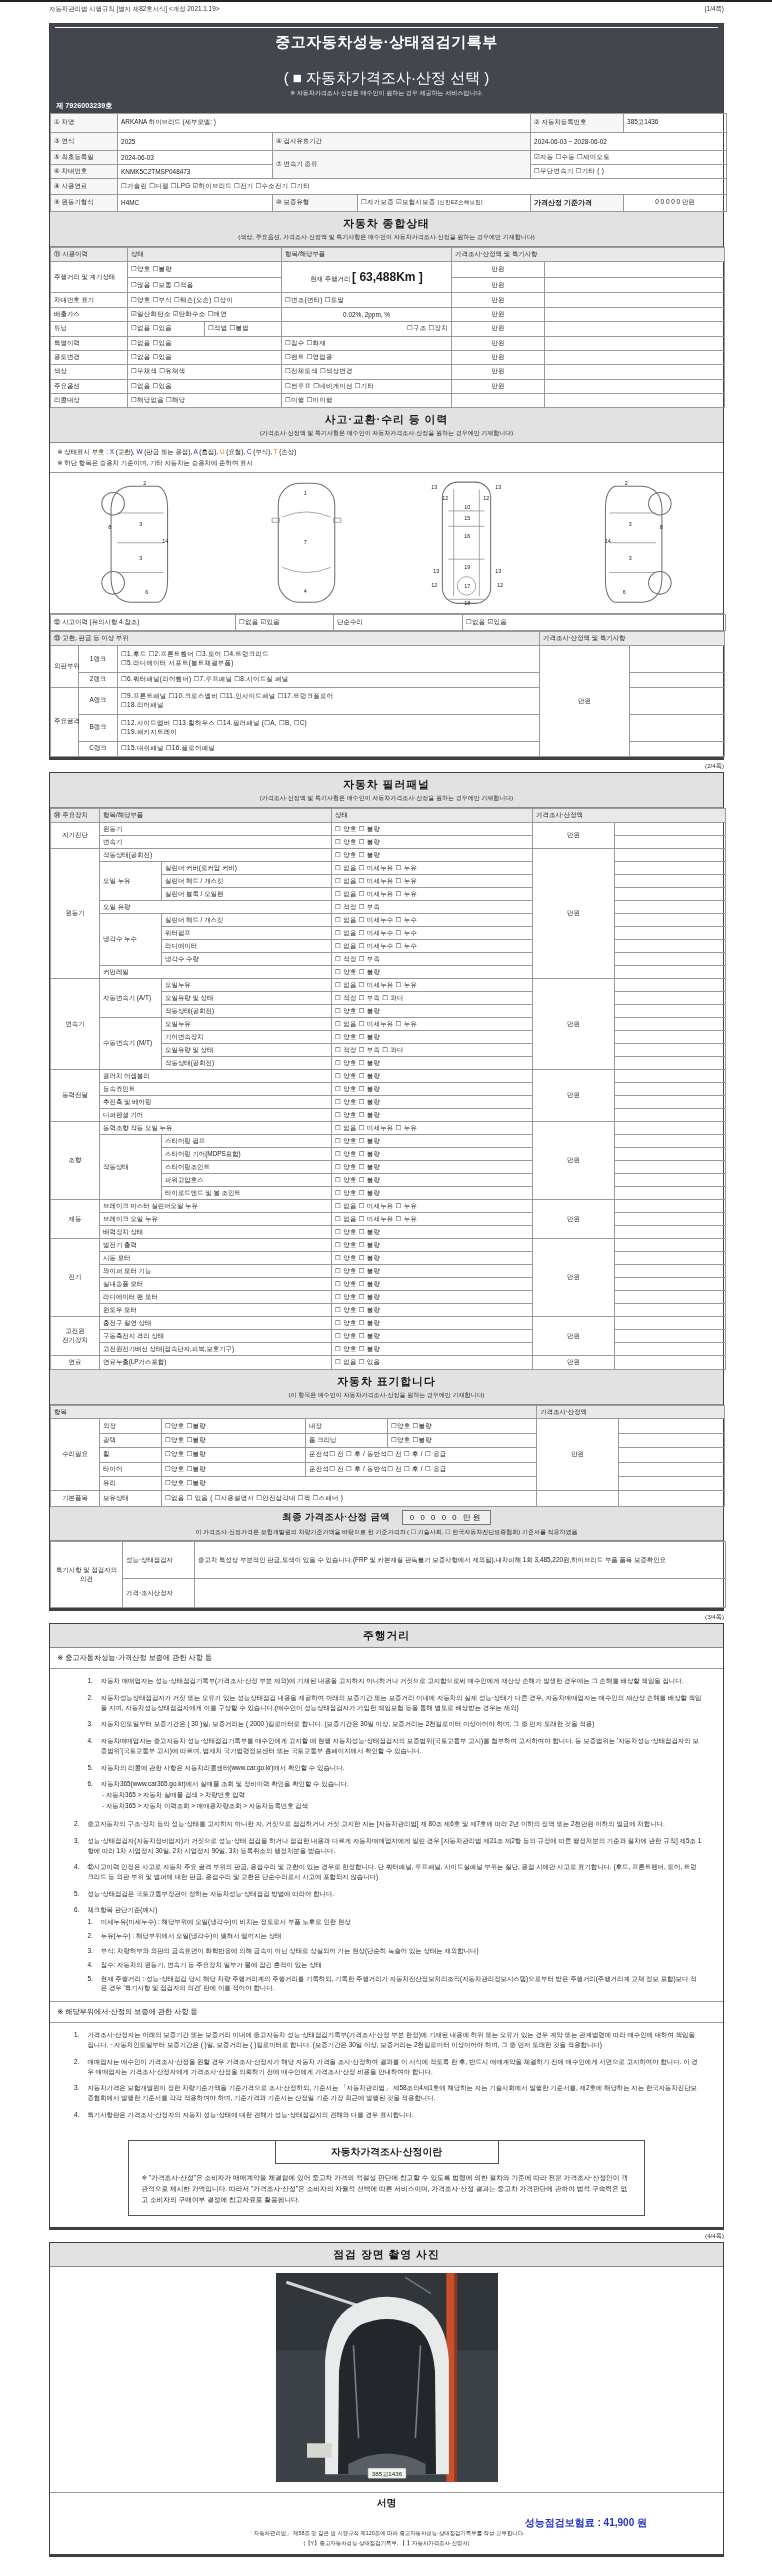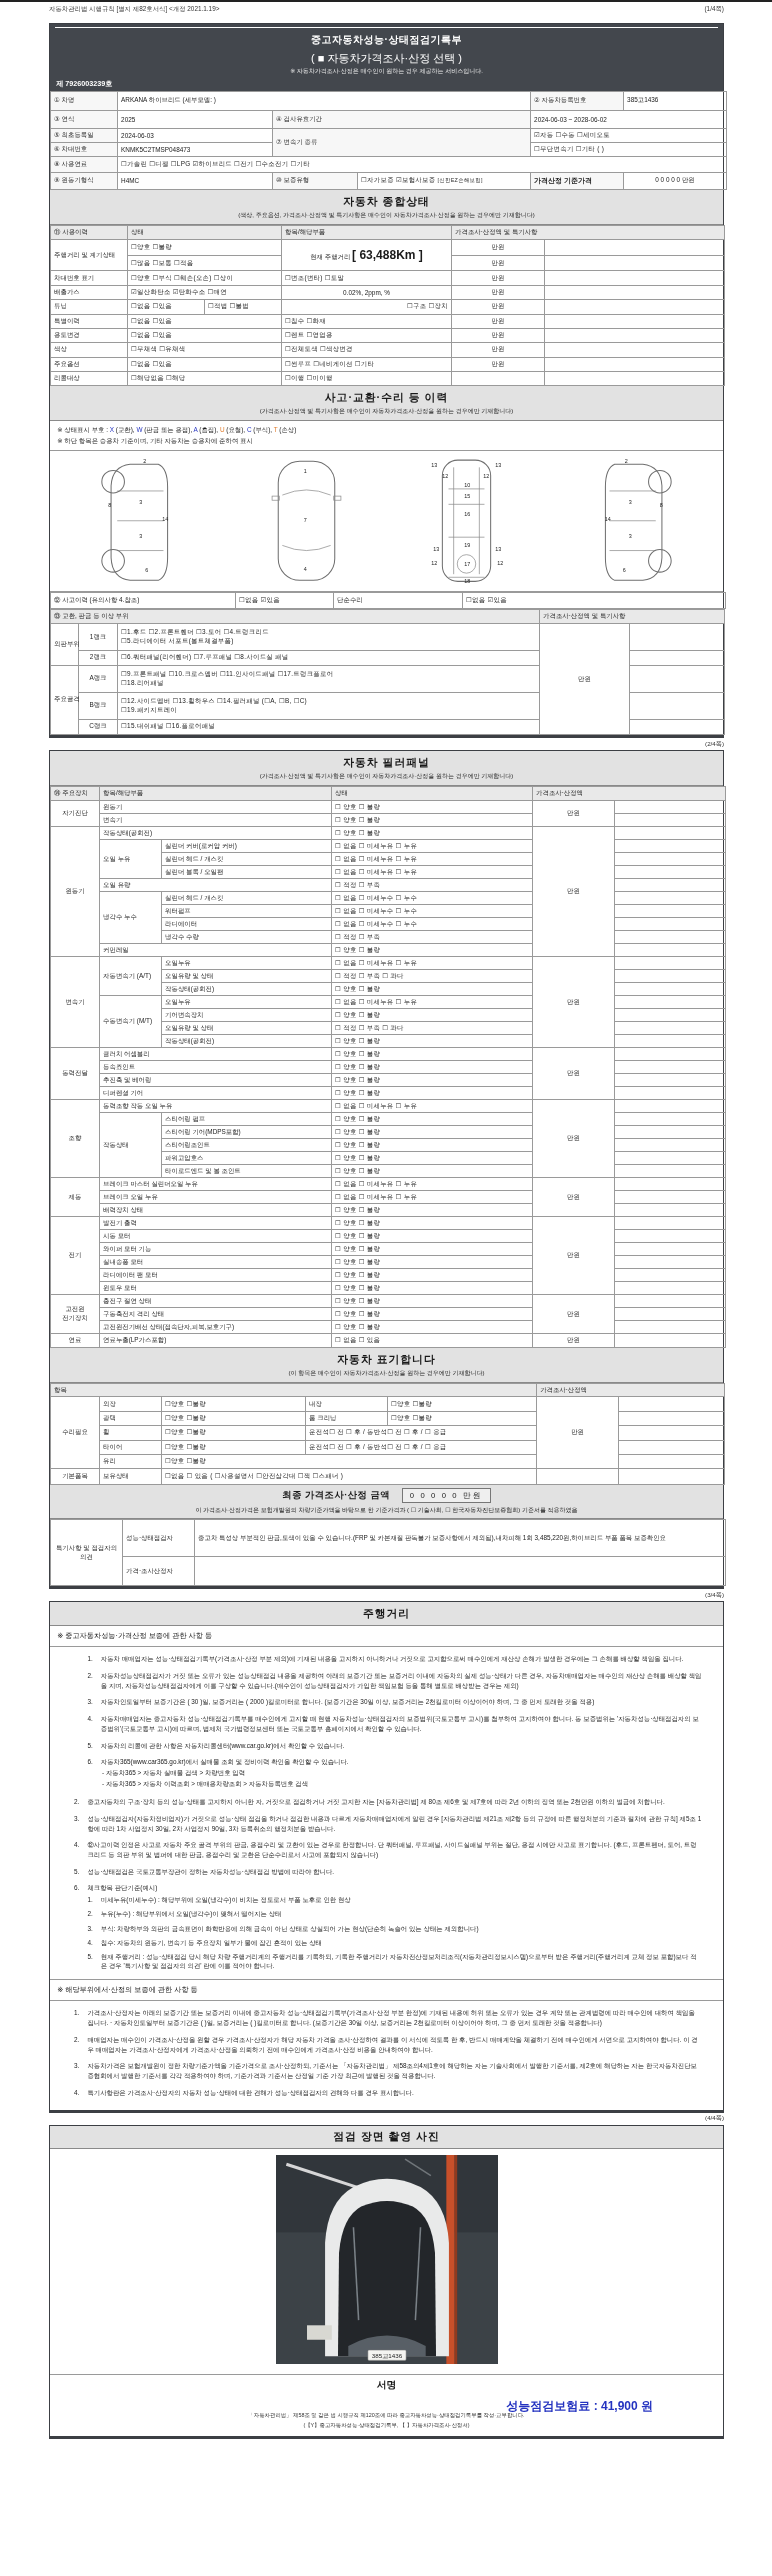--- a/index.html
+++ b/index.html
@@ -6,22 +6,22 @@
     font-family:"Liberation Sans","DejaVu Sans",sans-serif;color:#1a1a1a;}
   .topline{height:1.5px;background:#222;}
   .headrow{width:675px;margin:3.1px auto 0;display:flex;justify-content:space-between;
     font-size:6.4px;color:#333;}
   .pagemark{width:675px;margin:1.5px auto;text-align:right;font-size:6.2px;color:#333;}
   .sheet{width:675px;margin:0 auto;}
   .frame{border:1px solid #3c3f44;border-bottom:3.1px solid #3c3f44;background:#fff;}
   
   .band{background:#43474d;color:#fff;text-align:center;padding:2.1px 0 1px;}
   .band .wline{height:1.5px;background:#fff;margin:1px 5.2px 4.1px;}
-  .band .t1{font-size:10px;font-weight:bold;letter-spacing:0.5px;}
-  .band .t2{font-size:11px;margin-top:4px;}
+  .band .t1{font-size:15px;font-weight:bold;letter-spacing:0.5px;}
+  .band .t2{font-size:15px;margin-top:17px;}
   .band .t3{font-size:6px;margin-top:1.5px;color:#eee;}
   .band .docno{text-align:left;font-size:7.2px;font-weight:bold;padding:3.1px 0 1px 6.2px;}
   
   .sech{background:#e2e2e2;border-bottom:0.5px solid #8a8a8a;text-align:center;padding:4.6px 0 4.1px;}
   .sech .st{font-size:10.8px;font-weight:bold;letter-spacing:1px;}
   .sech .sn{font-size:6px;margin-top:2.1px;color:#222;}
   
   table{border-collapse:collapse;width:100%;table-layout:fixed;}
   td,th{border:0.5px solid #9a9a9a;font-size:6.4px;padding:1.5px 3.1px;vertical-align:middle;
     word-break:keep-all;}
@@ -57,21 +57,21 @@
   .finalband{background:#e2e2e2;border-bottom:0.5px solid #8a8a8a;text-align:center;padding:3.6px 0 3.1px;}
   .finalband .fl{font-size:9.3px;font-weight:bold;letter-spacing:0.5px;}
   .finalband .fv{display:inline-block;border:0.5px solid #777;background:#efefef;
     font-size:7.7px;padding:1.5px 7.2px;margin-left:9.3px;letter-spacing:2.1px;}
   .finalband .fn{font-size:6px;margin-top:2.6px;}
   
   .photowrap{padding:6.2px 0 7.2px;text-align:center;}
   
   .signbox{position:relative;height:61px;}
   .signbox .sg{Text-align:center;font-size:9.8px;font-weight:bold;padding-top:4.1px;text-align:center;}
-  .signbox .sp{position:absolute;right:70px;top:23px;font-size:12px;font-weight:bold;}
+  .signbox .sp{position:absolute;right:76px;top:23px;font-size:10px;font-weight:bold;}
   .signbox .sl{position:absolute;left:0;right:0;text-align:center;font-size:5.4px;color:#333;}
 </style>
 </head>
 <body>
 
 <div class="topline"></div>
 
 <div class="headrow">
   <span>자동차관리법 시행규칙 [별지 제82호서식] &lt;개정 2021.1.19&gt;</span>
   <span>(1/4쪽)</span>
@@ -818,20 +818,24 @@
     <div class="ni">
           <span class="nn">3.</span>
           <span>자동차가격은 보험개발원이 정한 차량기준가액을 기준가격으로 조사·산정하되, 기준서는 「자동차관리법」 제58조의4제1호에 해당하는 자는 기술사회에서 발행한 기준서를, 제2호에 해당하는 자는 한국자동차진단보증협회에서 발행한 기준서를 각각 적용하여야 하며, 기준가격과 기준서는 산정일 기준 가장 최근에 발행된 것을 적용합니다.</span>
         </div>
     <div class="ni">
           <span class="nn">4.</span>
           <span>특기사항란은 가격조사·산정자의 자동차 성능·상태에 대한 견해가 성능·상태점검자의 견해와 다를 경우 표시합니다.</span>
         </div>
   </div>
 
+  <div class="pbox">
+    <div class="pt">자동차가격조사·산정이란</div>
+    <div class="px">※ "가격조사·산정"은 소비자가 매매계약을 체결함에 있어 중고차 가격의 적절성 판단에 참고할 수 있도록 법령에 의한 절차와 기준에 따라 전문 가격조사·산정인이 객관적으로 제시한 가액입니다. 따라서 "가격조사·산정"은 소비자의 자율적 선택에 따른 서비스이며, 가격조사·산정 결과는 중고차 가격판단에 관하여 법적 구속력은 없고 소비자의 구매여부 결정에 참고자료로 활용됩니다.</div>
+  </div>
 </div>
 
 <div class="pagemark">(4/4쪽)</div>
 
 <div class="frame">
   <div class="sech">
     <div class="st">점검 장면 촬영 사진</div>
   </div>
 
   <div class="photowrap">

